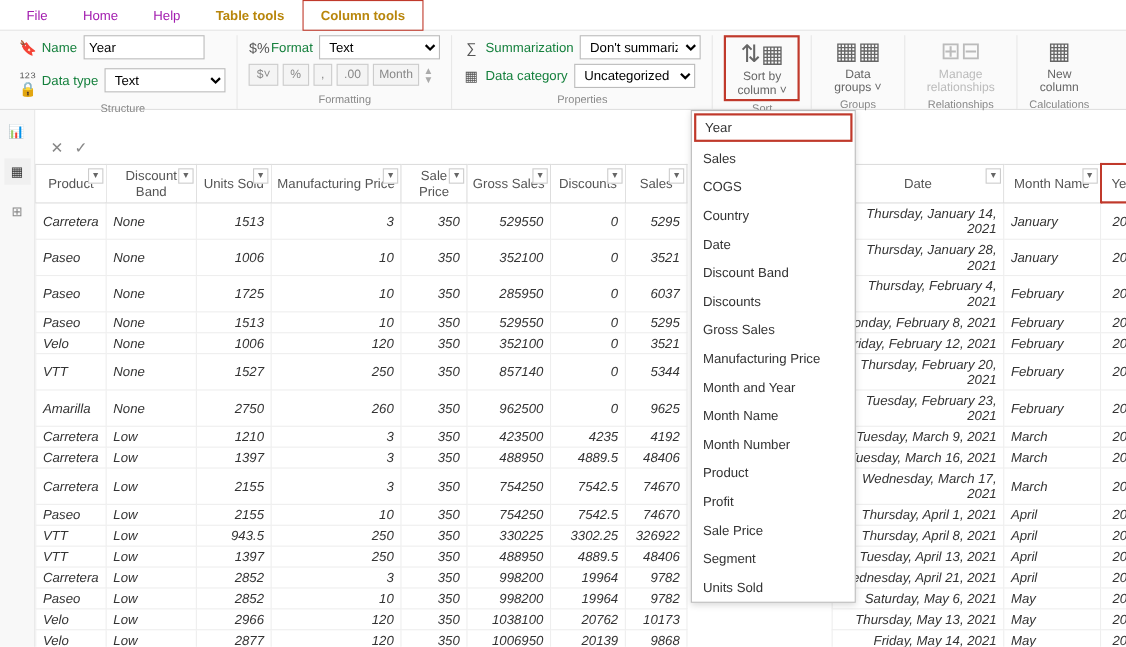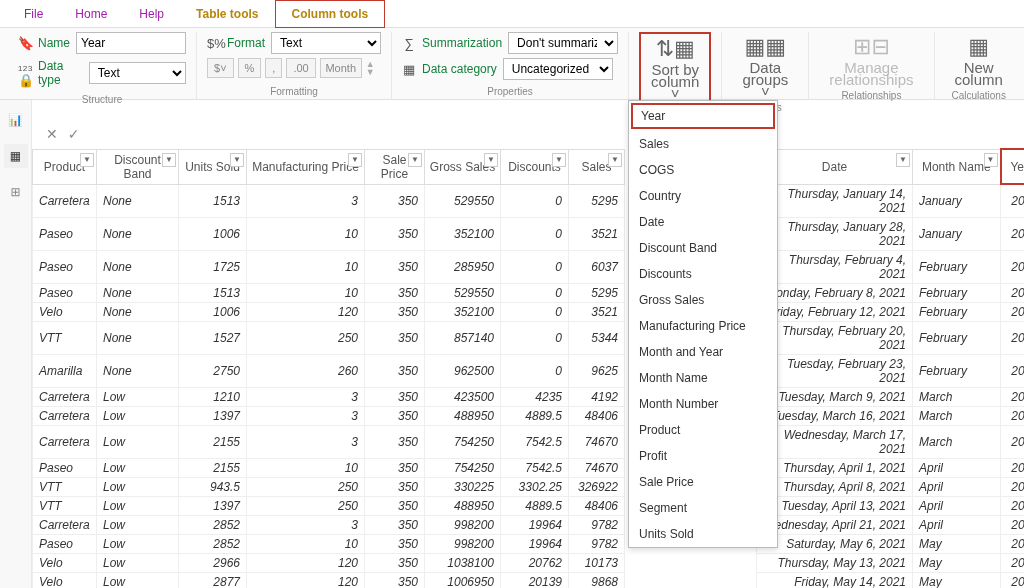--- a/index.html
+++ b/index.html
@@ -17,21 +17,21 @@
 .ribbon-group:last-child { border-right: none; }
 .ribbon-group-label { text-align: center; color: #888; font-size: 10px; padding-top: 2px; }
 .ribbon-row { display: flex; align-items: center; gap: 6px; margin-bottom: 4px; }
 .ribbon-icon { font-size: 13px; color: #555; width: 14px; text-align: center; }
 .ribbon-label { font-size: 12px; color: #15803d; }
 .ribbon-input { border: 1px solid #bbb; background: #fff; height: 22px; font-size: 12px; padding: 0 4px; }
 .ribbon-select { border: 1px solid #bbb; background: #fff; height: 22px; font-size: 12px; padding: 0 4px; }
 .ribbon-btn-stack { display: flex; flex-direction: column; align-items: center; justify-content: center; padding: 2px 10px; color: #666; text-align: center; }
 .ribbon-btn-stack.disabled { color: #bbb; }
 .ribbon-btn-icon { font-size: 22px; margin-bottom: 2px; }
-.ribbon-btn-text { font-size: 15px; line-height: 12px; }
+.ribbon-btn-text { font-size: 11px; line-height: 12px; }
 .boxed-red { border: 2px solid #c0392b; }
 .fmt-row { display: flex; gap: 4px; align-items: center; }
 .fmt-chip { border: 1px solid #ccc; background: #f4f4f4; height: 20px; padding: 0 6px; display:flex; align-items:center; color:#888; font-size:11px; }
 
 
 .left-rail { position: absolute; left: 0; top: 100px; width: 32px; background: #f8f8f8; border-right: 1px solid #e8e8e8; height: 488px; display: flex; flex-direction: column; align-items: center; padding-top: 8px; gap: 12px; }
 .rail-icon { width: 24px; height: 24px; display: flex; align-items: center; justify-content: center; color: #888; cursor: pointer; }
 .rail-icon.active { background: #f0f0f0; color: #333; }
 
 

